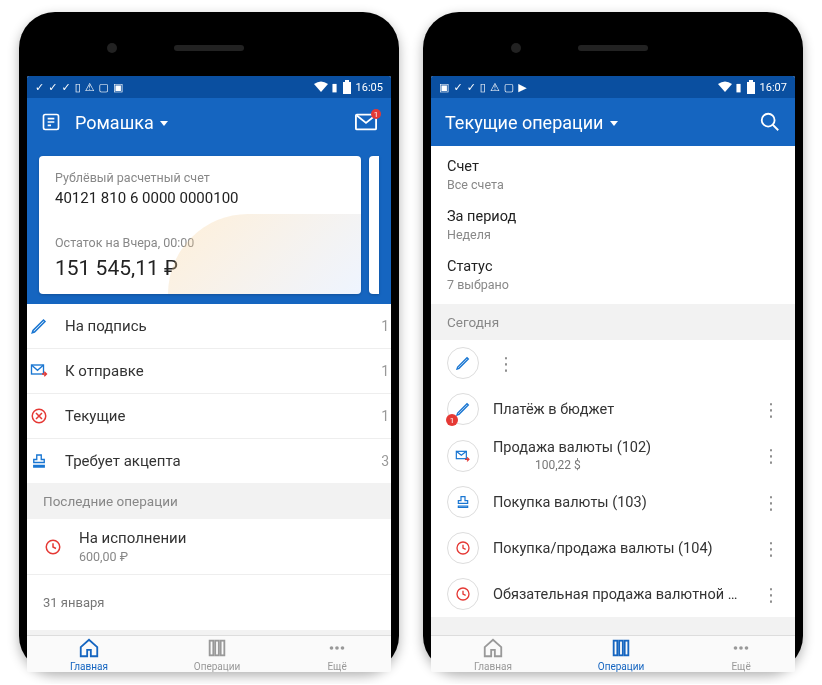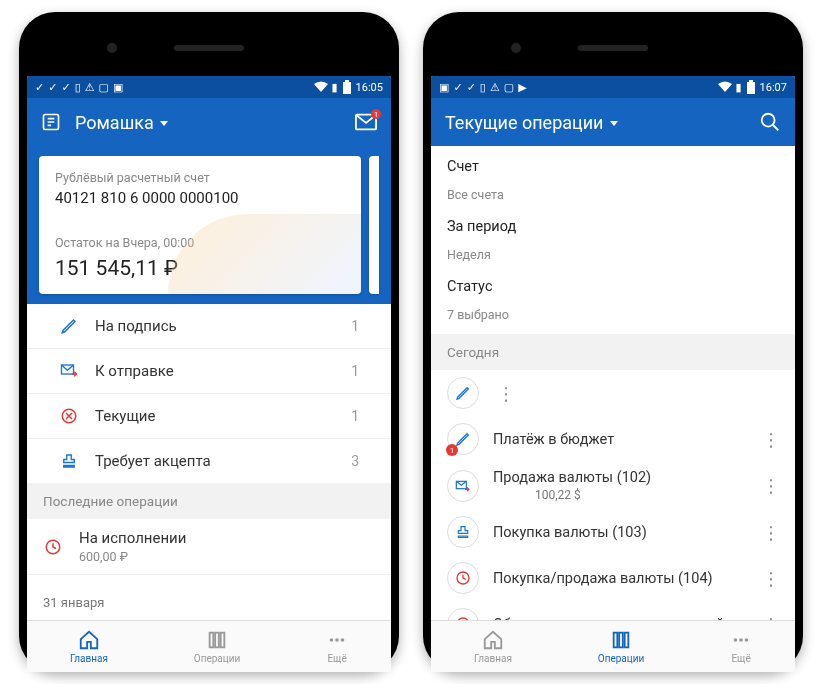--- a/index.html
+++ b/index.html
@@ -135,21 +135,21 @@
   .card-peek {
     width: 10px;
     background: #fff;
     border-radius: 4px 0 0 4px;
     box-shadow: 0 1px 3px rgba(0,0,0,0.2);
   }
   .list { background: #fff; }
   .list-row {
     display: flex;
     align-items: center;
-    padding: 12px 32px;
+    padding: 12px 2px;
     gap: 16px;
     border-bottom: 1px solid #eee;
   }
   .list-row:last-child { border-bottom: none; }
   .row-icon {
     width: 20px; height: 20px;
     display: flex;
     align-items: center;
     justify-content: center;
     font-size: 16px;
@@ -167,21 +167,21 @@
     align-items: center;
     padding: 10px 16px;
     gap: 16px;
     background: #fff;
   }
   .op-text { flex: 1; }
   .op-title { font-size: 15px; color: #333; }
   .op-sub { font-size: 12.5px; color: #888; margin-top: 2px; }
   .date-row { color: #777; font-size: 13px; padding: 20px 16px; background: #fff; border-top: 1px solid #eee; }
   .bottom-nav {
-    height: 52px;
+    height: 37px;
     background: #fafafa;
     border-top: 1px solid #ddd;
     display: flex;
     align-items: center;
     justify-content: space-around;
   }
   .nav-item {
     display: flex;
     flex-direction: column;
     align-items: center;
@@ -189,21 +189,21 @@
     color: #999;
     font-size: 10px;
     cursor: pointer;
   }
   .nav-item.active { color: #1565c0; }
   .nav-icon { width: 22px; height: 22px; }
   
   .filter-block { background: #fff; padding: 4px 0; }
   .filter-item { padding: 8px 16px; }
   .filter-label { font-size: 14.5px; color: #222; }
-  .filter-value { font-size: 12.5px; color: #888; margin-top: 12px; }
+  .filter-value { font-size: 12.5px; color: #888; margin-top: 2px; }
   .ops-list { background: #fff; }
   .op-item {
     display: flex;
     align-items: center;
     padding: 7px 12px 7px 16px;
     gap: 14px;
   }
   .circle-icon {
     width: 32px; height: 32px;
     border: 1px solid #ddd;

